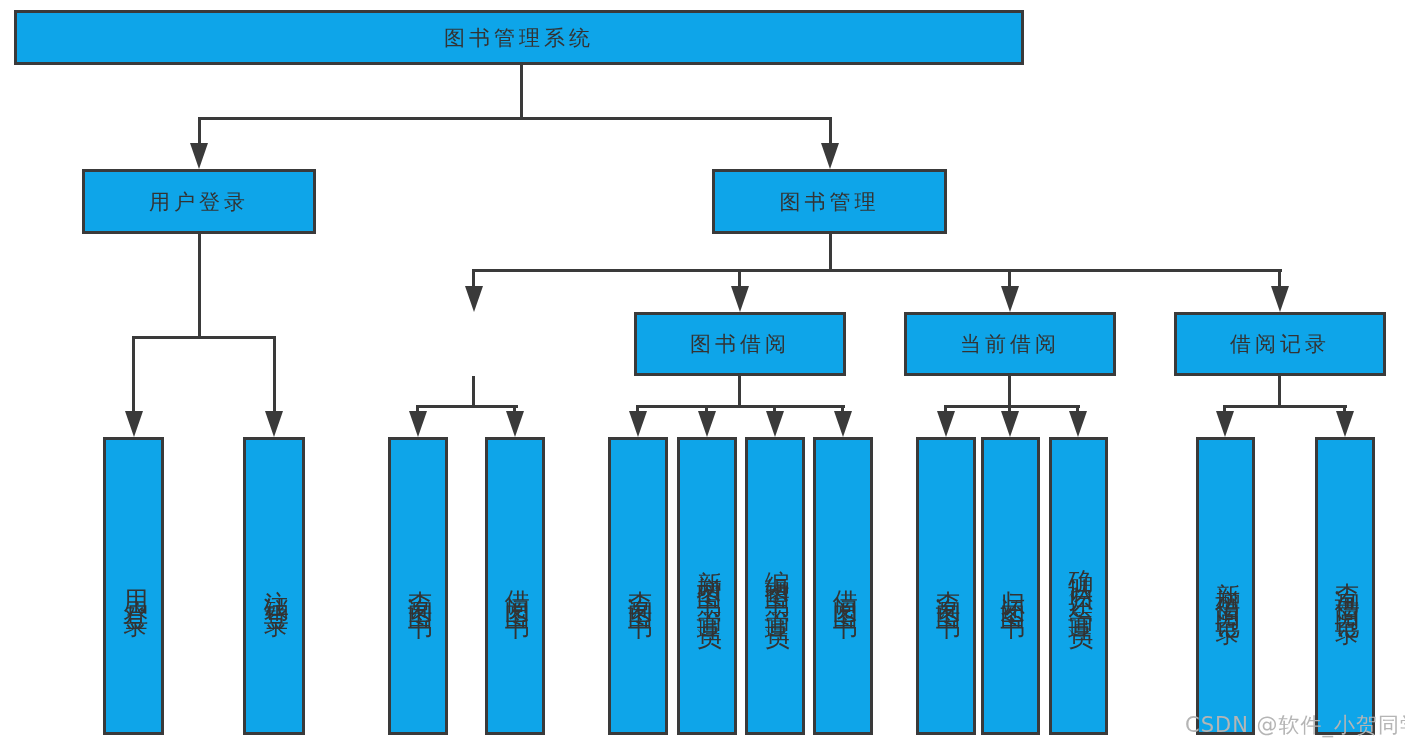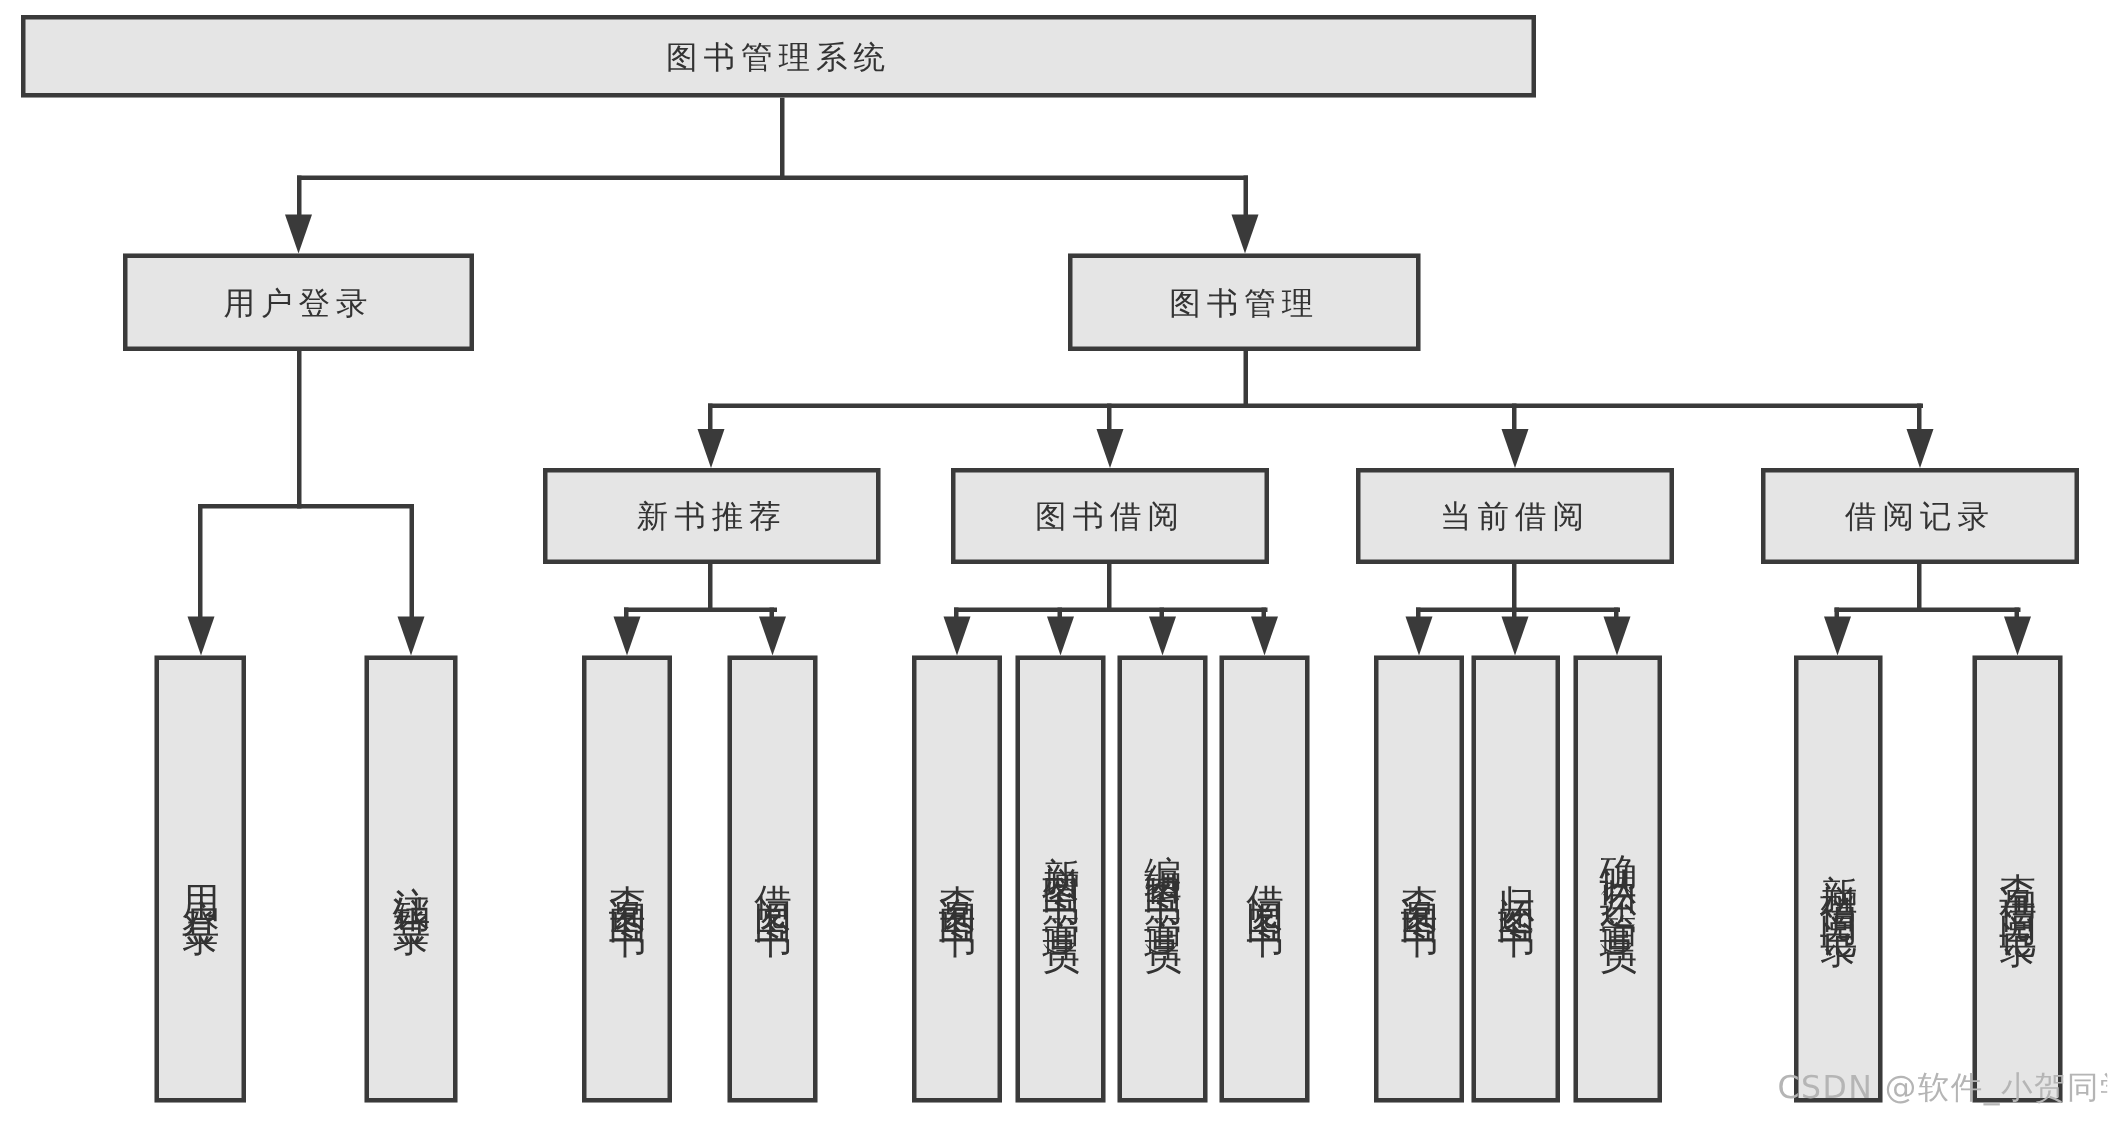--- a/index.html
+++ b/index.html
@@ -1,24 +1,25 @@
 <!DOCTYPE html>
 <html><head>
 <meta charset="utf-8">
 <style>
   html,body{margin:0;padding:0;background:#ffffff;}
   .canvas{
     position:relative;width:1405px;height:747px;background:#ffffff;
     font-family:"DejaVu Sans","Liberation Sans",sans-serif;overflow:hidden;
   }
   .node{
-    position:absolute;box-sizing:border-box;border:3px solid #3a3a3a;background:#e5e5e5;
+    position:absolute;box-sizing:border-box;border:3px solid #3a3a3a;background:#0ea5e9;
     display:flex;align-items:center;justify-content:center;
     color:#333333;font-size:21px;letter-spacing:4px;white-space:nowrap;
     z-index:2;
+    font-family:Liberation Mono, monospace;
   }
   .leaf{
     writing-mode:vertical-rl;text-orientation:mixed;
     font-size:25px;letter-spacing:8px;line-height:1.1;
     white-space:normal;
   }
   .hline{position:absolute;height:3px;background:#3a3a3a;z-index:1;}
   .vline{position:absolute;width:3px;background:#3a3a3a;z-index:1;}
   .arrow{
     position:absolute;width:0;height:0;z-index:1;
@@ -92,21 +93,20 @@
   <div class="vline" style="left:1223px;top:405px;height:10px;"></div>
   <div class="vline" style="left:1343px;top:405px;height:10px;"></div>
   <div class="arrow" style="left:1216px;top:411px;"></div>
   <div class="arrow" style="left:1336px;top:411px;"></div>
 
   <div class="node" style="left:14px;top:10px;width:1010px;height:55px;">图书管理系统</div>
 
   <div class="node" style="left:82px;top:169px;width:234px;height:65px;">用户登录</div>
   <div class="node" style="left:712px;top:169px;width:235px;height:65px;">图书管理</div>
 
-  <div class="node" style="left:362px;top:312px;width:225px;height:64px;">新书推荐</div>
   <div class="node" style="left:904px;top:312px;width:212px;height:64px;">当前借阅</div>
   <div class="node" style="left:634px;top:312px;width:212px;height:64px;">图书借阅</div>
   <div class="node" style="left:1174px;top:312px;width:212px;height:64px;">借阅记录</div>
 
   <div class="node leaf" style="left:103px;top:437px;width:61px;height:298px;">用户登录</div>
   <div class="node leaf" style="left:243px;top:437px;width:62px;height:298px;">注销登录</div>
 
   <div class="node leaf" style="left:388px;top:437px;width:60px;height:298px;">查询图书</div>
   <div class="node leaf" style="left:485px;top:437px;width:60px;height:298px;">借阅图书</div>
 

